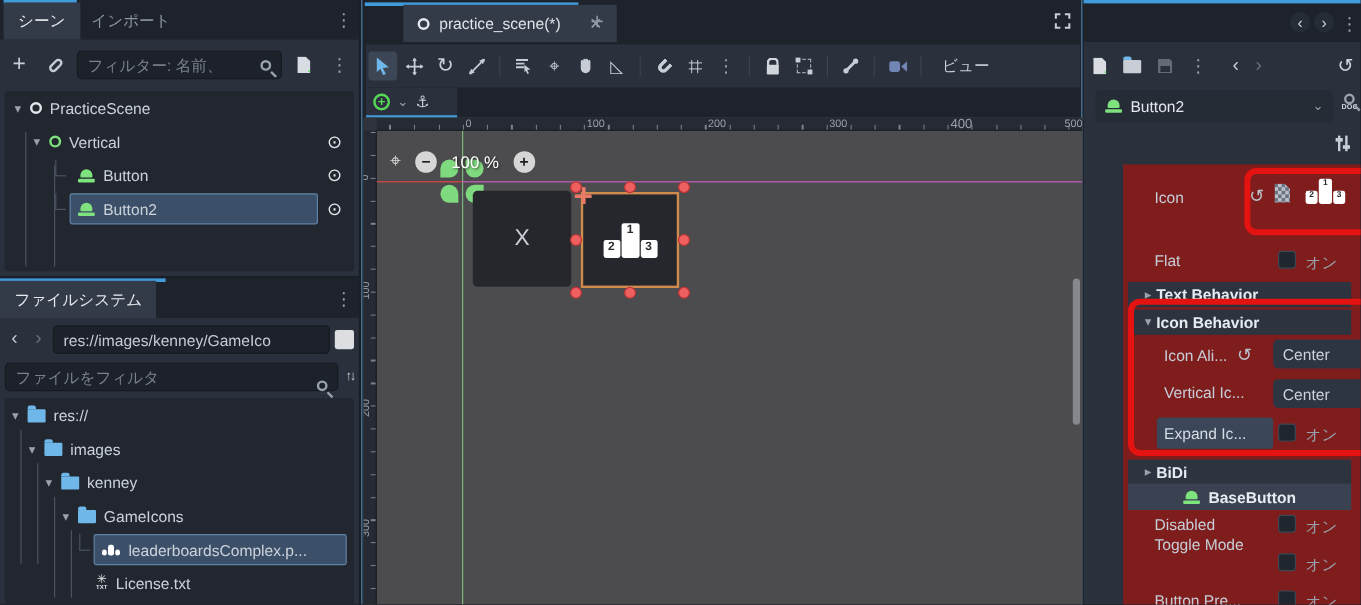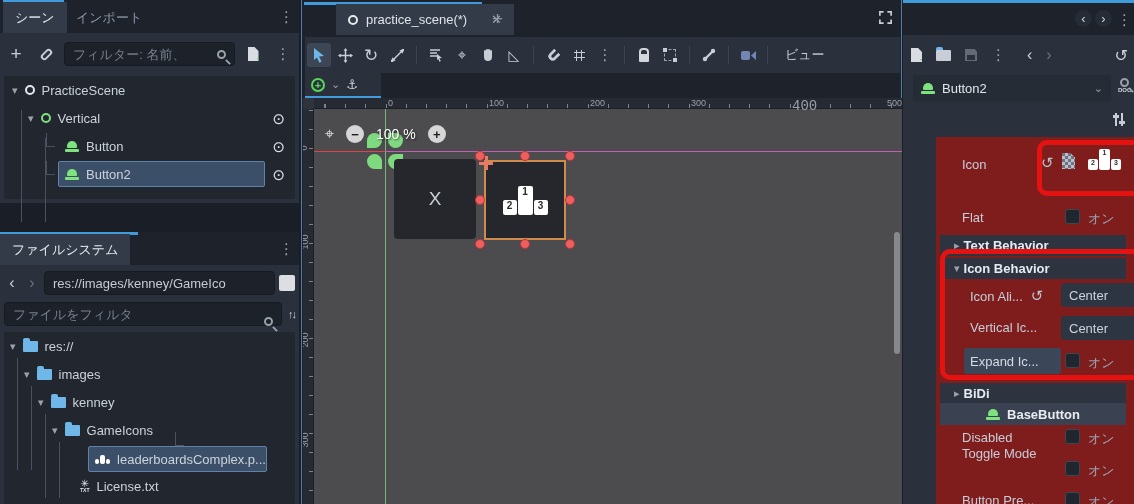--- a/index.html
+++ b/index.html
@@ -63,21 +63,21 @@
   .prop-label { color:#c6cdd7; }
   .secthead { position:absolute; left:4px; right:8px; height:21px; background:#2d3440; display:flex; align-items:center; font-weight:bold; color:#e6ebf1; padding-left:14px; gap:4px; }
   .drop { background:#2e3542; border-radius:4px; height:24px; display:flex; align-items:center; justify-content:space-between; padding:0 8px; color:#ccd2da; }
   svg { display:block; }
 </style>
 </head>
 <body>
 
 <div id="root">
 
-  <div class="dock" id="scene-dock" style="left:0;top:0;width:299px;height:203px;">
+  <div class="dock" id="scene-dock" style="left:0;top:0;width:299px;height:230px;">
     <div class="tabstrip">
       <div class="bluetop" style="left:3px;width:61px;"></div>
       <div class="tab active" style="left:3px;">
           <span>シーン</span>
         </div>
       <div class="tab" style="left:64px;">
           <span>インポート</span>
         </div>
       <div class="abs dots" style="right:6px;top:8px;">⋮</div>
     </div>
@@ -167,21 +167,21 @@
       <div class="treerow" style="padding-left:34px;gap:7px;">
         <span class="chev">▾</span>
         <span class="folder"></span>
         <span>kenney</span>
       </div>
       <div class="treerow" style="padding-left:48px;gap:7px;">
         <span class="chev">▾</span>
         <span class="folder"></span>
         <span>GameIcons</span>
       </div>
-      <div class="treerow" style="padding-left:62px;flex-direction:column;">
+      <div class="treerow" style="padding-left:62px;">
         <span class="elbow"></span>
         <div class="selrow" style="display:flex;align-items:center;gap:7px;height:26px;flex:1;margin-right:6px;padding-left:6px;">
           <span class="podium" style="font-size:4px;">
             <span class="blk" style="width:4px;height:5px;"></span>
               <span class="blk" style="width:5px;height:9px;margin:0 1px;"></span>
               <span class="blk" style="width:4px;height:5px;"></span>
           </span>
           <span>leaderboardsComplex.p...</span>
         </div>
       </div>
@@ -289,21 +289,21 @@
     </div>
 
     <div class="abs" style="left:1px;top:98px;width:599px;height:406px;background:#4c4c4e;overflow:hidden;">
 
       <div class="abs" style="left:0;top:0;right:0;height:11px;background:#262a32;border-bottom:1px solid #1b1f26;">
         <div class="abs" style="left:12px;right:0;bottom:0;height:4px;background:repeating-linear-gradient(90deg,#7d838c 0 1px,transparent 1px 20.2px);background-position:10px 0;"></div>
         <span class="abs" style="left:85px;top:0;font-size:9px;color:#9aa0a9;">0</span>
         <span class="abs" style="left:186px;top:0;font-size:9px;color:#9aa0a9;">100</span>
         <span class="abs" style="left:287px;top:0;font-size:9px;color:#9aa0a9;">200</span>
         <span class="abs" style="left:388px;top:0;font-size:9px;color:#9aa0a9;">300</span>
-        <span class="abs" style="left:489px;top:0;font-size:14px;color:#9aa0a9;font-family:Liberation Mono, monospace;">400</span>
+        <span class="abs" style="left:489px;top:0;font-size:11px;color:#9aa0a9;">400</span>
         <span class="abs" style="left:584px;top:0;font-size:9px;color:#9aa0a9;">500</span>
       </div>
       <div class="abs" style="left:0;top:11px;width:11px;bottom:0;background:#262a32;border-right:1px solid #1b1f26;">
         <div class="abs" style="top:0;bottom:0;right:0;width:4px;background:repeating-linear-gradient(180deg,#7d838c 0 1px,transparent 1px 19px);background-position:0 1px;"></div>
         <span class="abs" style="left:-2px;top:34px;font-size:9px;color:#9aa0a9;transform:rotate(-90deg);">0</span>
         <span class="abs" style="left:-6px;top:128px;font-size:9px;color:#9aa0a9;transform:rotate(-90deg);">100</span>
         <span class="abs" style="left:-6px;top:226px;font-size:9px;color:#9aa0a9;transform:rotate(-90deg);">200</span>
         <span class="abs" style="left:-6px;top:326px;font-size:9px;color:#9aa0a9;transform:rotate(-90deg);">300</span>
       </div>
       <div class="abs" style="left:0;top:0;width:11px;height:11px;background:#2e333c;"></div>

